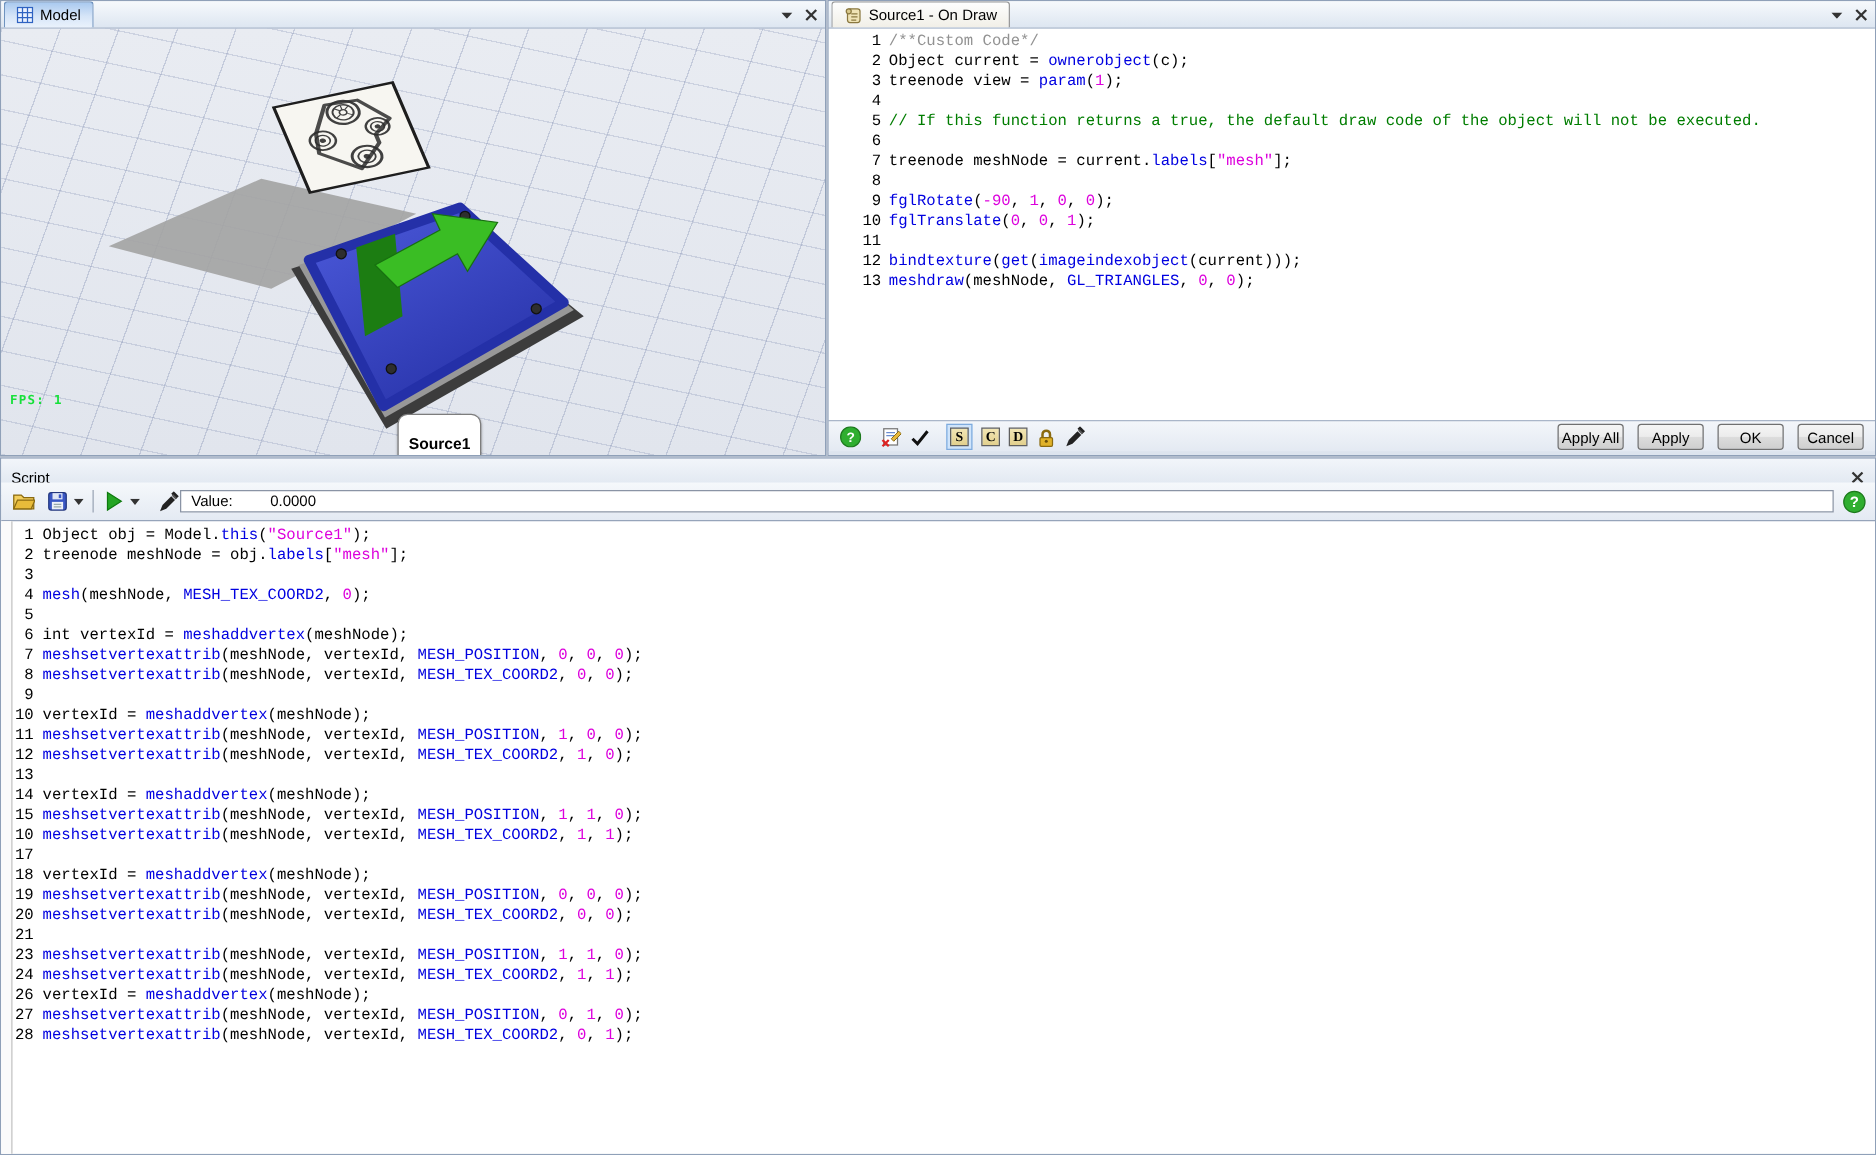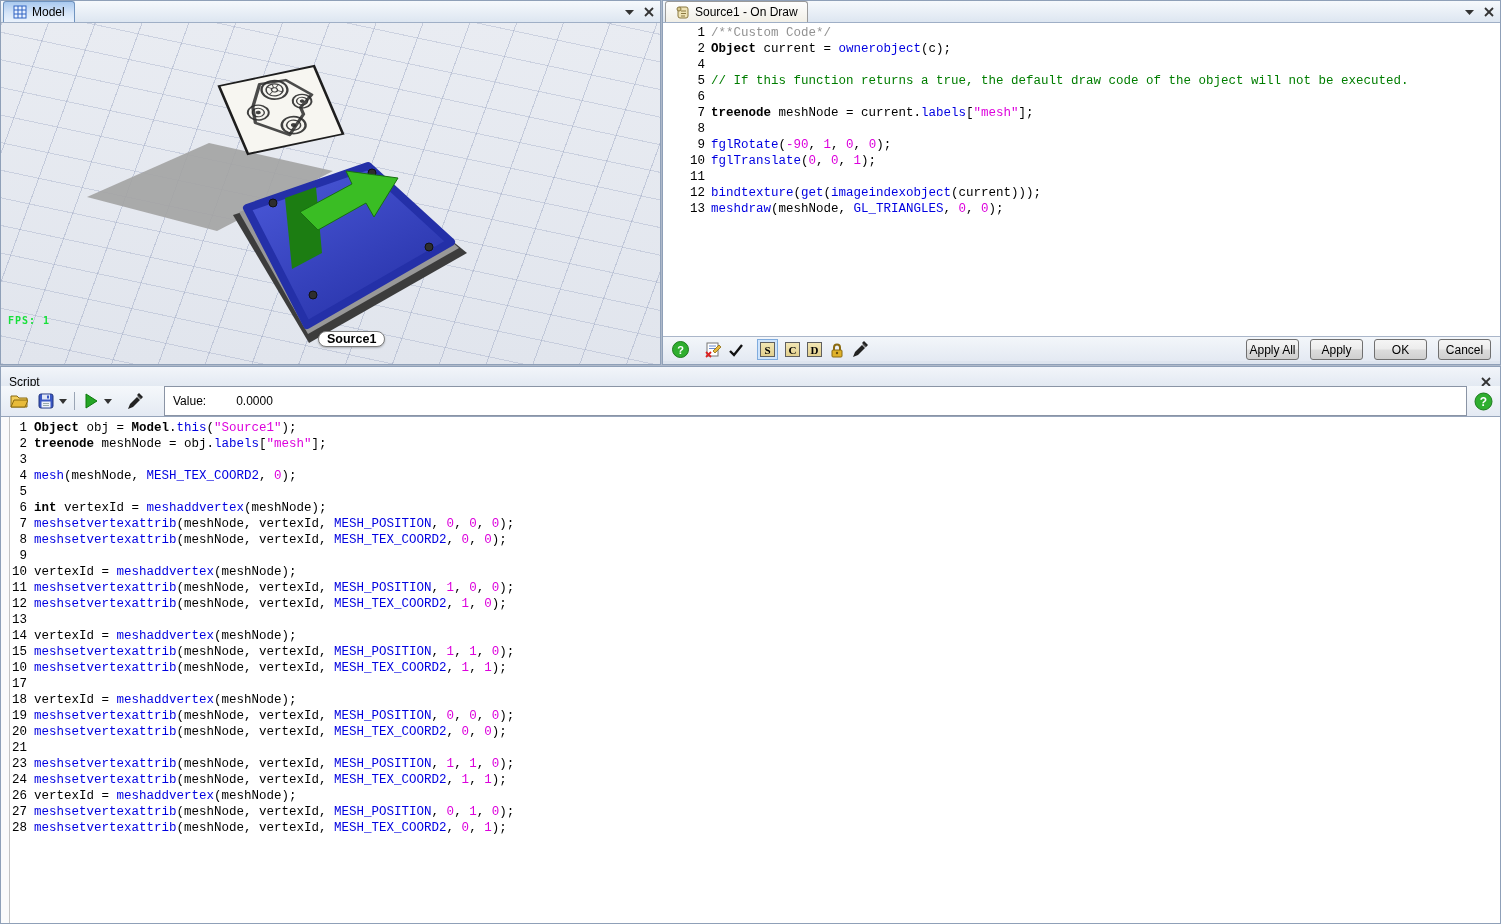--- a/index.html
+++ b/index.html
@@ -23,32 +23,32 @@
   
   .viewport { position:absolute; left:0; top:22px; right:0; bottom:0; overflow:hidden;
     background:
       repeating-linear-gradient(110deg, rgba(138,150,183,.38) 0 1px, transparent 1px 44px),
       repeating-linear-gradient(12deg,  rgba(138,150,183,.30) 0 1px, transparent 1px 27px),
       linear-gradient(#e9ecf2,#e1e5ed);
   }
   .scene { position:absolute; left:0; top:0; }
   .fps { position:absolute; left:7px; top:292px; font:bold 10px "DejaVu Sans Mono",monospace; color:#17e03a; letter-spacing:1px; }
   .objlabel { position:absolute; left:317px; top:308px; background:#fff; border:1px solid #7d7d7d; border-radius:8px;
-              padding:0 8px; font:bold 12.5px "Liberation Sans",sans-serif; color:#000; box-shadow:0 1px 2px rgba(0,0,0,.25); }
+              padding:16px 8px; font:bold 12.5px "Liberation Sans",sans-serif; color:#000; box-shadow:0 1px 2px rgba(0,0,0,.25); }
 
   
   .code-editor { position:absolute; background:#fff; overflow:hidden; font:12.5px "Liberation Mono",monospace; }
   .ed-ondraw { left:0; top:22px; right:0; height:313px; padding:3px 0 0 6px; }
   .ed-script { left:0; top:49px; right:0; bottom:0; padding:4px 0 0 0; border-top:1px solid #96a4ba; }
   .margin-strip { position:absolute; left:0; top:0; bottom:0; width:9px; background:#fbfbfb; border-right:1px solid #c3c3c3; }
   .cl { height:16px; white-space:pre; }
   .ln { display:inline-block; text-align:right; color:#000; }
   .ed-ondraw .ln { width:36px; margin-right:6px; }
   .ed-script .ln { width:26px; margin-right:7px; }
-  .tk-k { font-weight:bold; color:var(--c-k); }
+  .tk-k { font-weight:normal; color:var(--c-k); }
   .tk-f { color:var(--c-f); }
   .tk-n { color:var(--c-n); }
   .tk-c { color:var(--c-c); }
   .tk-g { color:var(--c-g); }
   .tk-p { color:#000; }
 
   
   .ondraw-toolbar { position:absolute; left:0; top:335px; right:0; height:26px; background:linear-gradient(#f3f6fa,#e3e9f2);
                     border-top:1px solid #aab6c9; display:flex; align-items:center; }
   .ondraw-strip { position:absolute; left:0; bottom:0; right:0; height:3px; background:#dde4ee; }
@@ -60,22 +60,22 @@
   .push-btn { width:53px; height:21px; background:linear-gradient(#f5f5f5,#ececec 48%,#dcdcdc 52%,#cfcfcf);
               border:1px solid #707070; border-radius:3px; font:12px "Liberation Sans",sans-serif; color:#000;
               display:flex; align-items:center; justify-content:center; }
 
   
   .script-title { position:relative; height:30px; background:linear-gradient(#f2f5fa,#dbe3ee); border-bottom:1px solid #c2cdde;
                   font:12px "Liberation Sans",sans-serif; color:#000; display:flex; align-items:center; padding-left:8px; }
   .script-toolbar { position:absolute; left:0; top:19px; right:0; height:30px; background:linear-gradient(#f5f8fb,#e4eaf3);
                     display:flex; align-items:center; }
   .sep { width:1px; height:18px; background:#9aa5b5; margin:0 7px; }
-  .value-field { height:30px; background:#fff; border:1px solid #8a94a5; display:flex; align-items:center;
-                 font:12px "Liberation Sans",sans-serif; color:#000; flex:1; margin-left:20px; margin-right:6px; padding-left:8px; }
+  .value-field { height:18px; background:#fff; border:1px solid #8a94a5; display:flex; align-items:center;
+                 font:12px "Liberation Sans",sans-serif; color:#000; flex:1; margin-left:0; margin-right:6px; padding-left:8px; }
   .value-num { margin-left:30px; }
   .help-btn { width:20px; height:20px; margin-right:7px; display:flex; align-items:center; justify-content:center; }
   .darrow { margin-left:4px; }
 </style>
 </head>
 <body>
 
 <div class="app">
 
   <div class="pane pane-model">
@@ -186,20 +186,21 @@
               <line x1="1" y1="1" x2="9" y2="9" stroke="#333" stroke-width="1.8"></line>
               <line x1="9" y1="1" x2="1" y2="9" stroke="#333" stroke-width="1.8"></line>
             </svg>
         </span>
       </div>
     </div>
 
     <div class="code-editor ed-ondraw">
         <div class="cl"><span class="ln">1</span><span class="tk-g">/**Custom Code*/</span></div>
         <div class="cl"><span class="ln">2</span><span class="tk-k">Object</span><span class="tk-p"> current = </span><span class="tk-f">ownerobject</span><span class="tk-p">(c);</span></div>
+        <div class="cl"><span class="ln">3</span><span class="tk-k">treenode</span><span class="tk-p"> view = </span><span class="tk-f">param</span><span class="tk-p">(</span><span class="tk-n">1</span><span class="tk-p">);</span></div>
         <div class="cl"><span class="ln">4</span></div>
         <div class="cl"><span class="ln">5</span><span class="tk-c">// If this function returns a true, the default draw code of the object will not be executed.</span></div>
         <div class="cl"><span class="ln">6</span></div>
         <div class="cl"><span class="ln">7</span><span class="tk-k">treenode</span><span class="tk-p"> meshNode = current.</span><span class="tk-f">labels</span><span class="tk-p">[</span><span class="tk-n">"mesh"</span><span class="tk-p">];</span></div>
         <div class="cl"><span class="ln">8</span></div>
         <div class="cl"><span class="ln">9</span><span class="tk-f">fglRotate</span><span class="tk-p">(</span><span class="tk-n">-90</span><span class="tk-p">, </span><span class="tk-n">1</span><span class="tk-p">, </span><span class="tk-n">0</span><span class="tk-p">, </span><span class="tk-n">0</span><span class="tk-p">);</span></div>
         <div class="cl"><span class="ln">10</span><span class="tk-f">fglTranslate</span><span class="tk-p">(</span><span class="tk-n">0</span><span class="tk-p">, </span><span class="tk-n">0</span><span class="tk-p">, </span><span class="tk-n">1</span><span class="tk-p">);</span></div>
         <div class="cl"><span class="ln">11</span></div>
         <div class="cl"><span class="ln">12</span><span class="tk-f">bindtexture</span><span class="tk-p">(</span><span class="tk-f">get</span><span class="tk-p">(</span><span class="tk-f">imageindexobject</span><span class="tk-p">(current)));</span></div>
         <div class="cl"><span class="ln">13</span><span class="tk-f">meshdraw</span><span class="tk-p">(meshNode, </span><span class="tk-f">GL_TRIANGLES</span><span class="tk-p">, </span><span class="tk-n">0</span><span class="tk-p">, </span><span class="tk-n">0</span><span class="tk-p">);</span></div>

